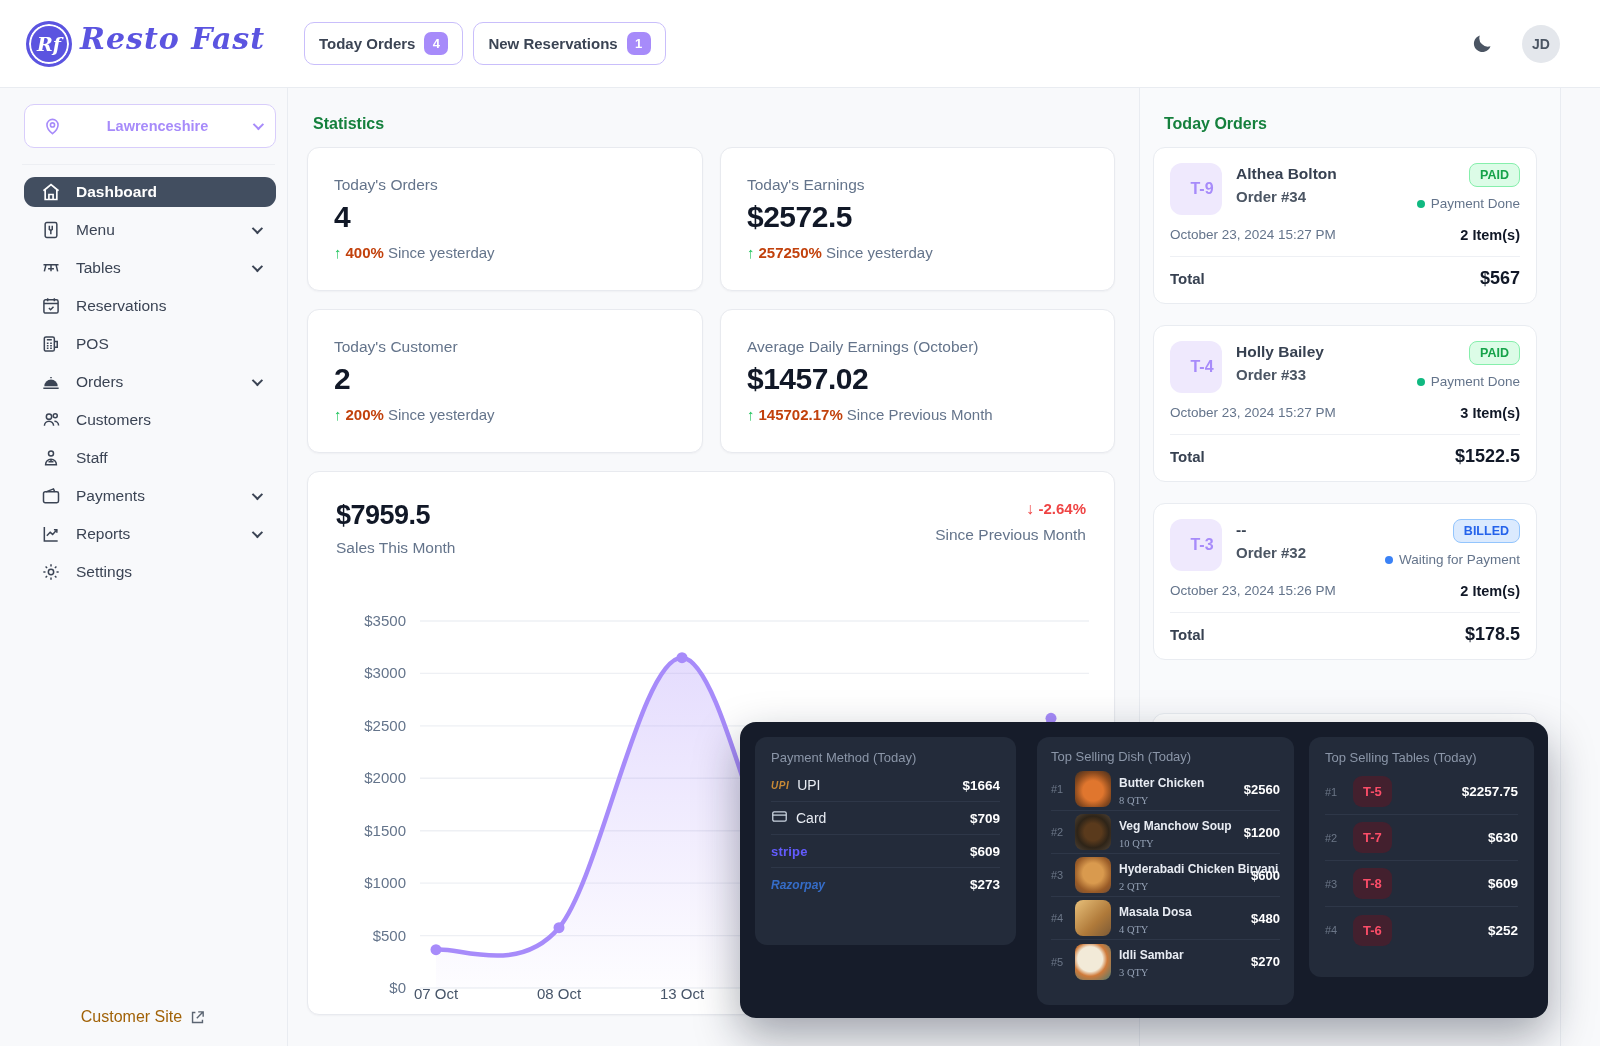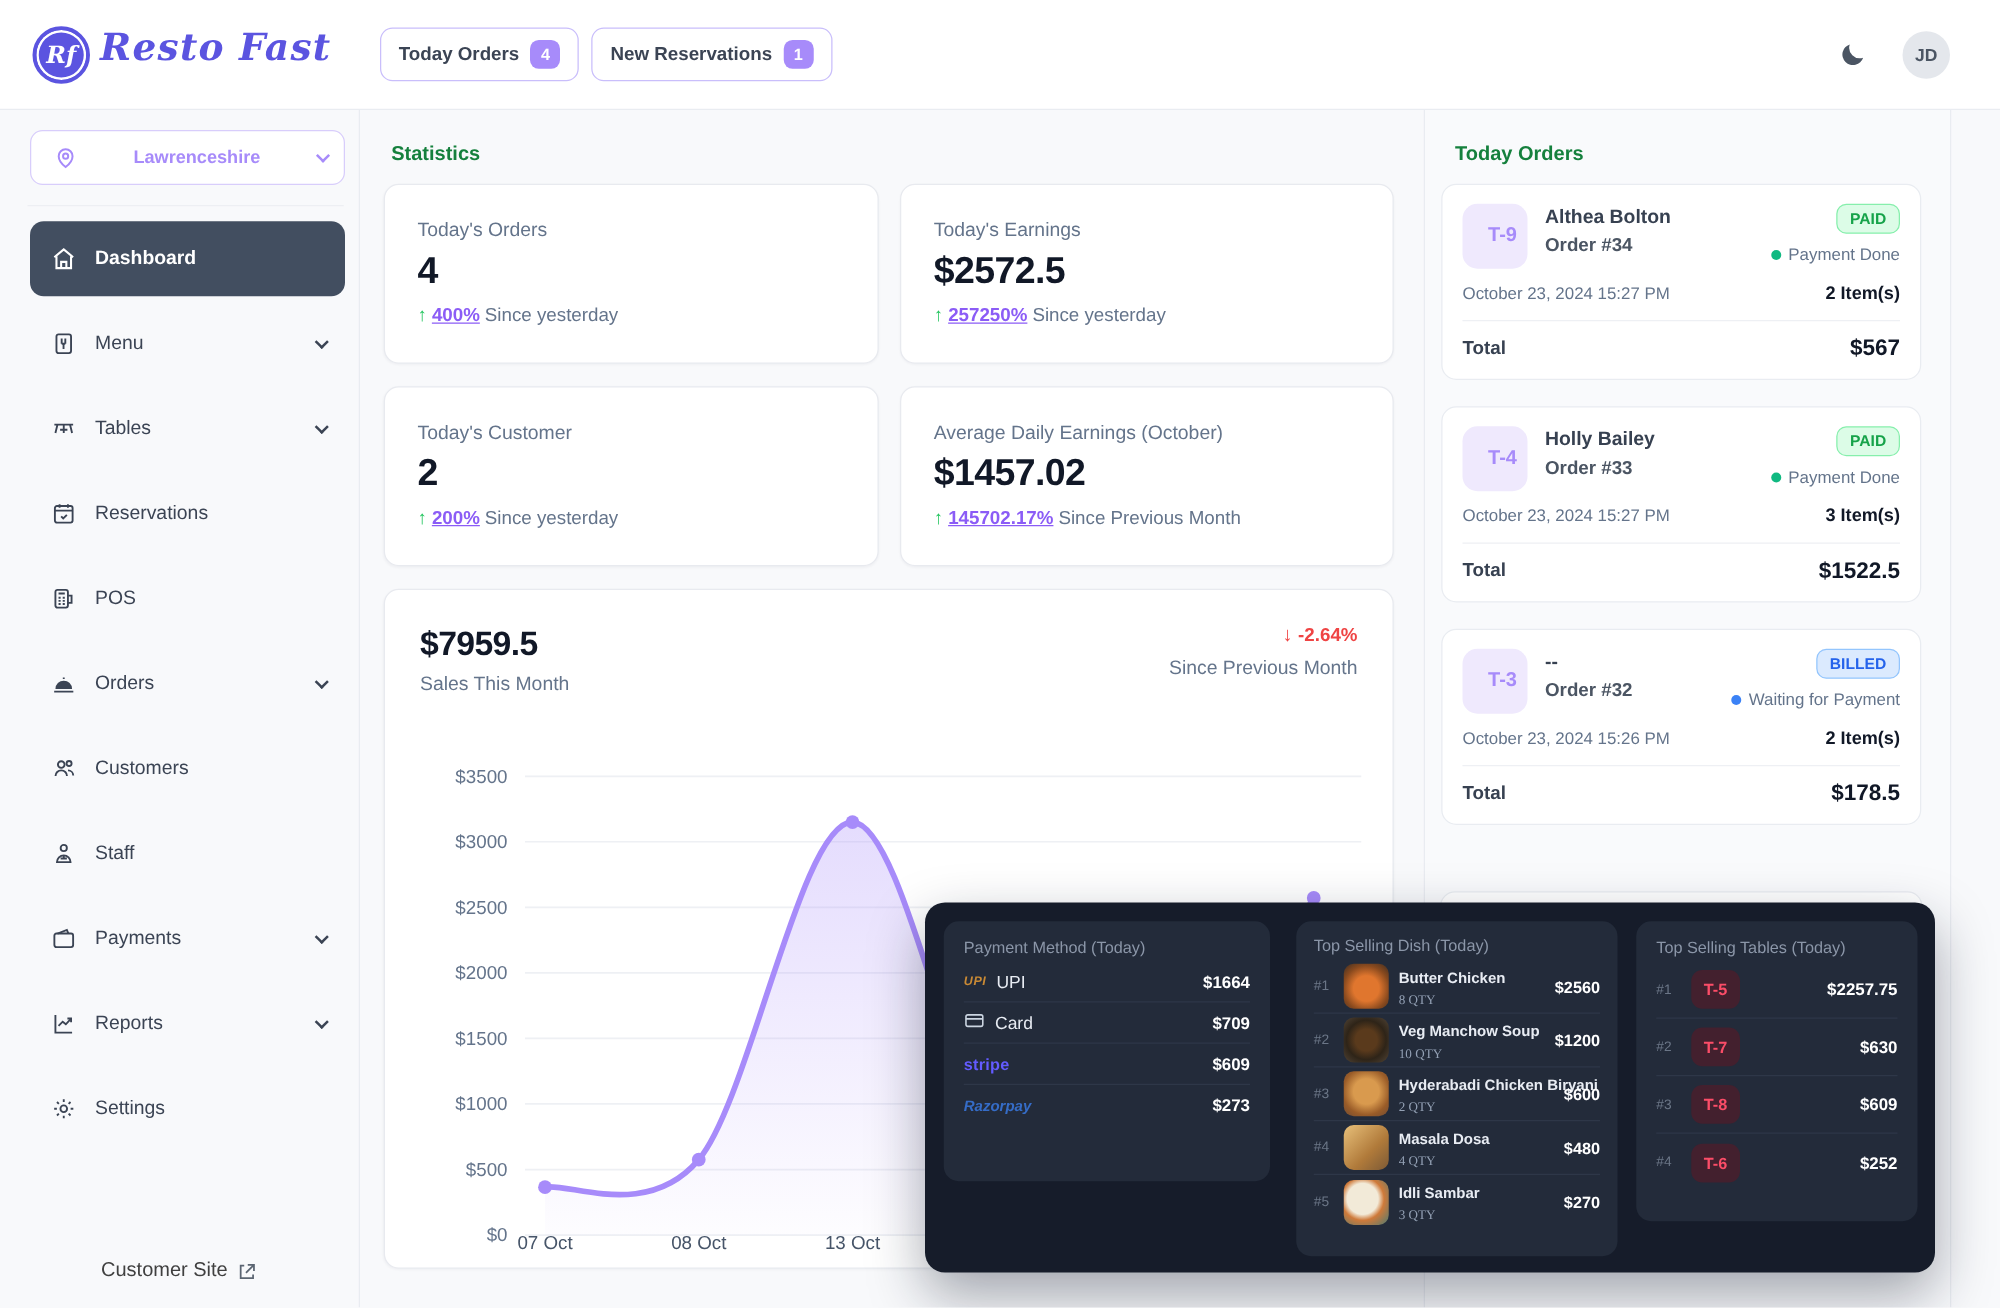--- a/index.html
+++ b/index.html
@@ -22,39 +22,39 @@
 
   
   .shell { display:flex; height:958px; }
 
   
   aside { width:288px; border-right:1px solid #e9ecf1; padding:16px 12px 20px 24px; display:flex; flex-direction:column; background:#f8f9fb; }
   .loc-select { display:flex; align-items:center; background:#fff; border:1px solid #d8cdfb; border-radius:10px; height:44px; padding:0 14px 0 18px; cursor:pointer; width:252px; }
   .loc-label { flex:1; text-align:center; color:#a78bfa; font-weight:700; font-size:14.5px; }
   .side-divider { height:1px; background:#edeff3; margin:16px 0 12px -2px; }
   .nav { display:flex; flex-direction:column; gap:8px; }
-  .nav-item { display:flex; align-items:center; gap:14px; height:60px; border-radius:11px; padding:0 16px; font-size:15.5px; font-weight:500; color:#3b4454; cursor:pointer; width:252px; }
+  .nav-item { display:flex; align-items:center; gap:14px; height:30px; border-radius:11px; padding:0 16px; font-size:15.5px; font-weight:500; color:#3b4454; cursor:pointer; width:252px; }
   .nav-item.active { background:#424e60; color:#fff; font-weight:700; }
   .nav-item.active svg { stroke:#fff; }
   .nav-ic { width:22px; display:flex; justify-content:center; }
   .nav-ic svg { stroke:#3b4454; }
   .chev { margin-left:auto; width:8px; height:8px; border-right:2.2px solid #3b4454; border-bottom:2.2px solid #3b4454; transform:rotate(45deg) translateY(-2px); }
   .chev.purple { border-color:#a78bfa; margin-left:0; }
-  .side-footer { margin-top:auto; display:flex; justify-content:center; align-items:center; gap:7px; color:#404040; font-size:16px; cursor:pointer; padding-right:12px; }
+  .side-footer { margin-top:auto; display:flex; justify-content:center; align-items:center; gap:7px; color:#a16207; font-size:16px; cursor:pointer; padding-right:12px; }
 
   
   main { width:851px; padding:15px 24px 0 19px; }
   .section-heading { font-size:16px; font-weight:700; color:#15803d; margin:12px 0 14px 6px; }
   .stat-grid { display:grid; grid-template-columns:396px 395px; gap:18px 17px; }
   .card { background:#fff; border:1px solid #e8eaef; border-radius:12px; box-shadow:0 1px 2px rgba(16,24,40,.04); }
   .stat-card { height:144px; padding:28px 26px 0; }
   .stat-title { color:#64748b; font-size:15.5px; }
   .stat-value { color:#111827; font-size:30px; font-weight:700; margin:6px 0 10px; letter-spacing:-.5px; }
   .stat-delta { font-size:15px; color:#64748b; display:flex; align-items:center; gap:4px; }
-  .delta-up { color:#8b5cf6; font-weight:700;text-decoration:underline; }
+  .delta-up { color:#c2410c; font-weight:700; }
   .delta-arrow { color:#22c55e; font-size:15px; font-weight:400; }
 
   
   .sales-card { margin-top:18px; height:544px; position:relative; overflow:hidden; }
   .sales-head { display:flex; justify-content:space-between; padding:28px 28px 0; }
   .sales-amount { font-size:27px; font-weight:700; color:#111827; letter-spacing:-.5px; }
   .sales-label { color:#64748b; font-size:15.5px; margin-top:8px; }
   .sales-delta { text-align:right; }
   .sales-delta-pct { color:#ef4444; font-weight:700; font-size:15px; }
   .sales-delta-note { color:#64748b; font-size:15.5px; margin-top:8px; }

